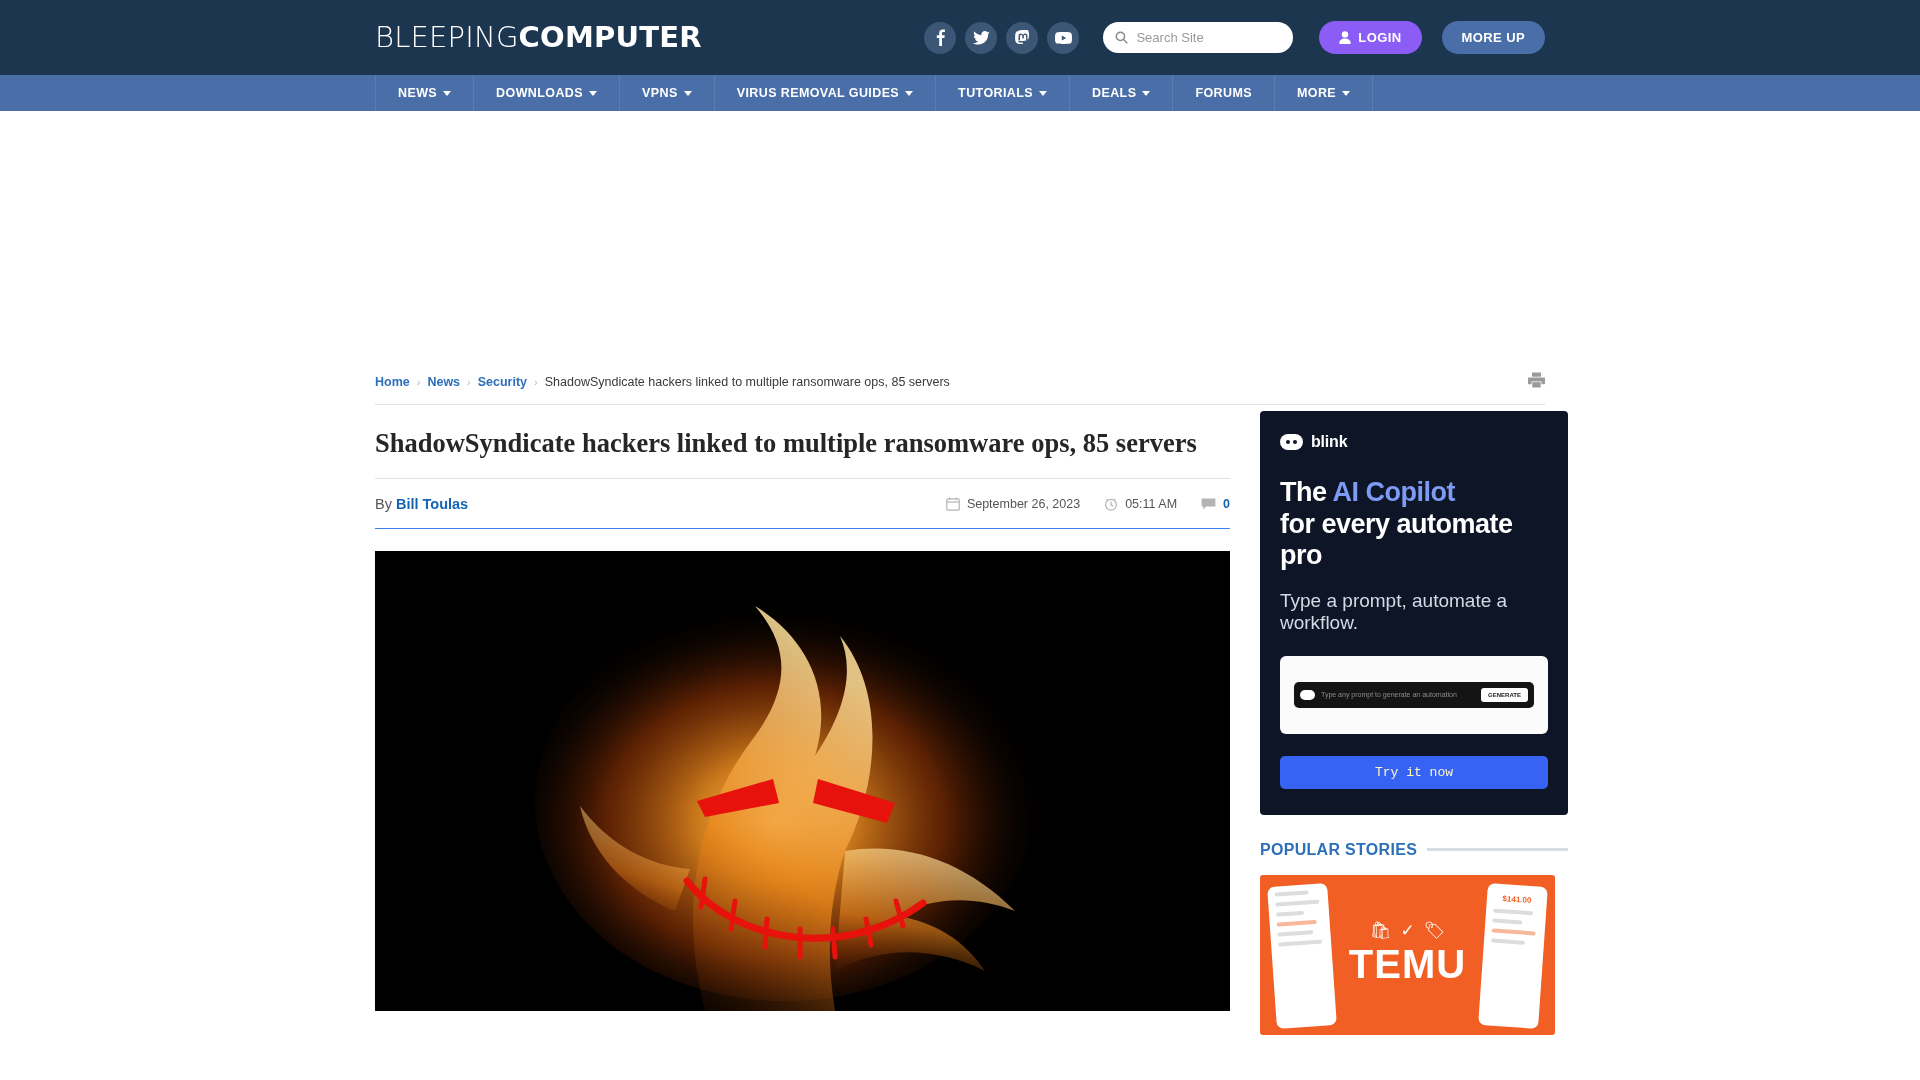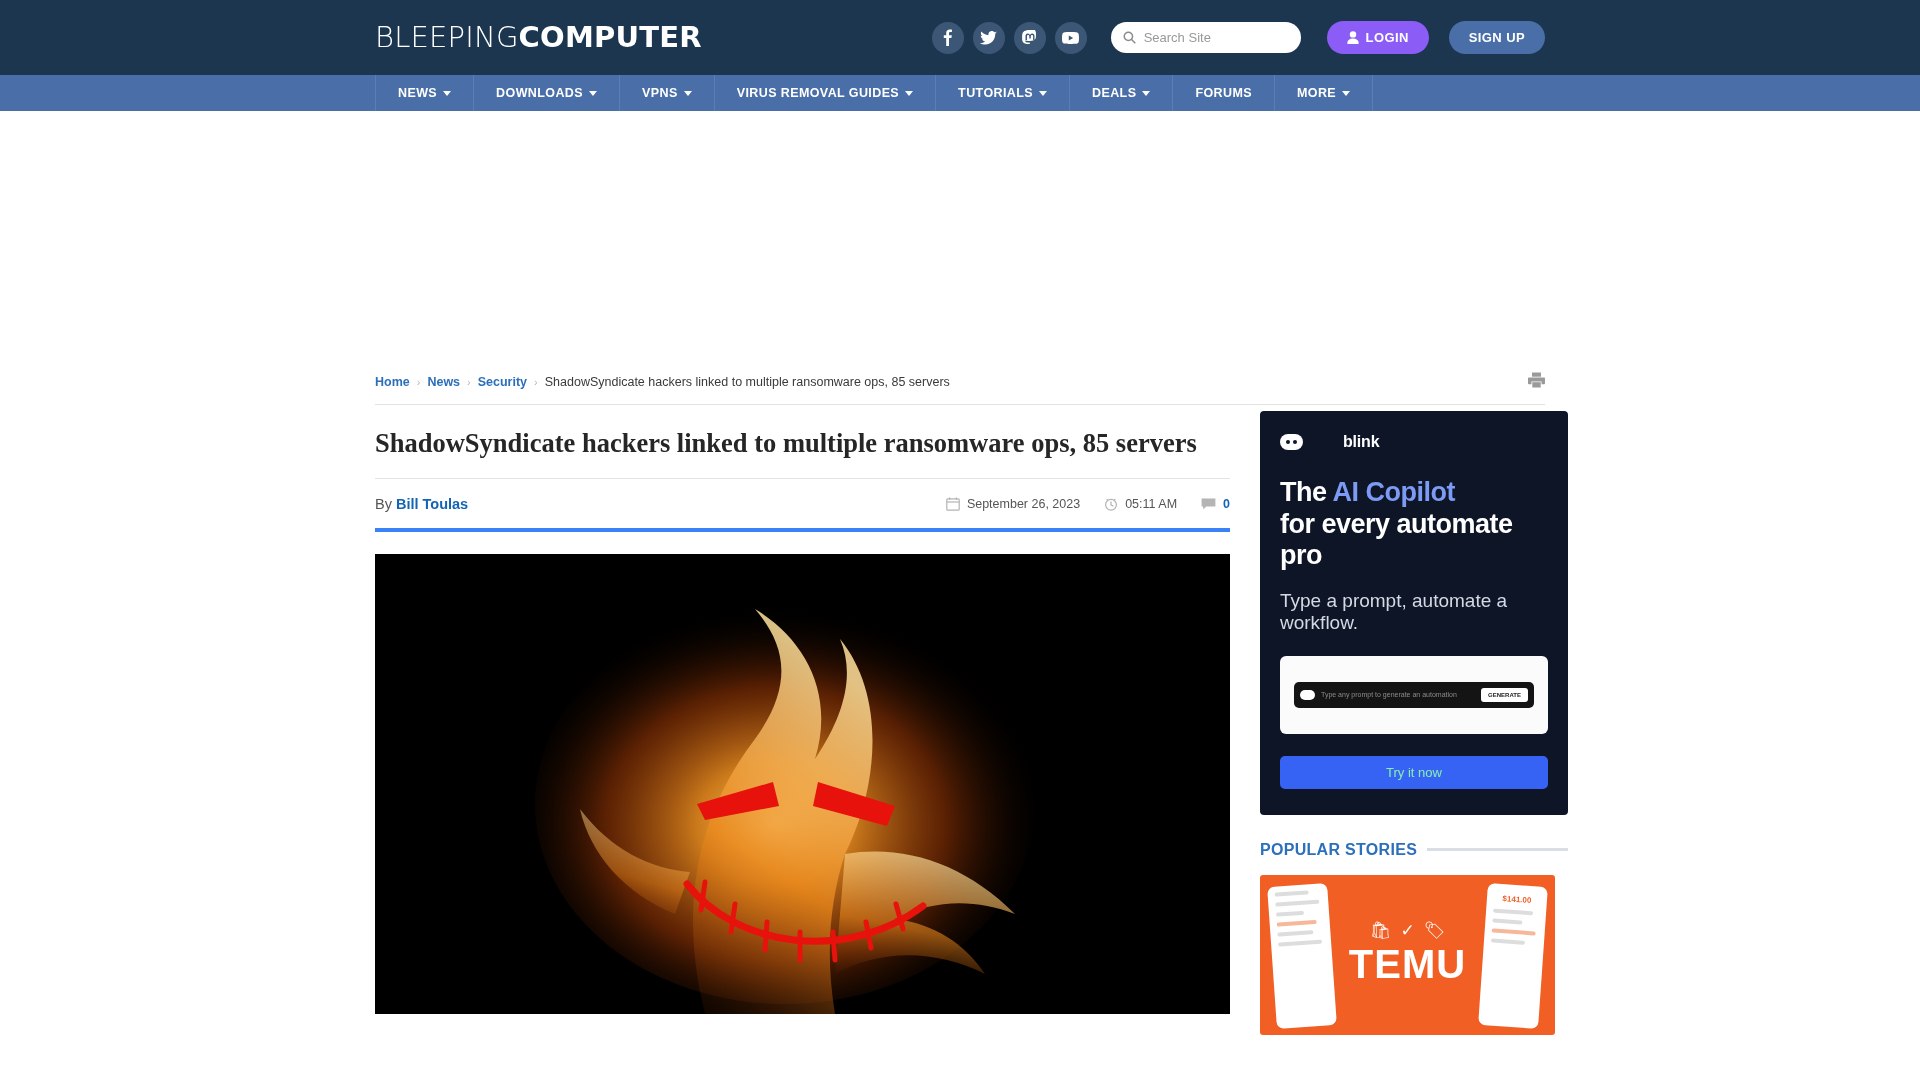--- a/index.html
+++ b/index.html
@@ -178,21 +178,21 @@
     font-weight: 700;
     color: #262626;
     padding: 22px 0 18px;
     border-bottom: 1px solid #e3e3e3;
     line-height: 1.25;
   }
   .byline-row {
     display: flex;
     align-items: center;
     padding: 17px 0 16px;
-    border-bottom: 4px solid #3b82f6;
+    border-bottom: 1px solid #3b82f6;
   }
   .byline-by {
     font-size: 14.5px;
     color: #555;
   }
   .byline-author {
     font-size: 14.5px;
     color: #1464b4;
     font-weight: 700;
     cursor: pointer;
@@ -244,21 +244,20 @@
   }
   .blink-mark i {
     width: 4px; height: 4px; border-radius: 50%;
     background: #0d1526; display: block;
   }
   .blink-word {
     color: #ffffff;
     font-size: 16px;
     font-weight: 700;
     letter-spacing: -0.2px;
-    margin-left: 32px;
   }
   .ad-head {
     color: #ffffff;
     font-size: 27px;
     font-weight: 700;
     line-height: 1.17;
     letter-spacing: -0.5px;
   }
   .ad-head .accent { color: #7d9bf5; }
   .ad-sub {
@@ -303,29 +302,29 @@
     font-weight: 700;
     border-radius: 3px;
     padding: 4px 7px;
     white-space: nowrap;
   }
   .ad-cta {
     margin-top: 22px;
     background: #3763f4;
     border-radius: 5px;
     height: 33px;
-    color: #86efac;
+    color: #fef9c3;
     font-size: 13px;
     display: flex;
     align-items: center;
     justify-content: center;
     cursor: pointer;
     border: none;
     width: 100%;
-    font-family: Liberation Sans, sans-serif;
+    font-family: Liberation Mono, monospace;
   }
 
   .popular-head {
     margin-top: 26px;
     display: flex;
     align-items: center;
     gap: 10px;
   }
   .popular-title {
     color: #2c6fbb;
@@ -428,21 +427,21 @@
       </div>
 
       <button class="btn-login">
         <svg width="12" height="13" viewBox="0 0 12 13" fill="#fff">
             <circle cx="6" cy="3.4" r="3.2"></circle>
             <path d="M6 7.4c-3.1 0-5.6 1.8-5.6 4.1V13h11.2v-1.5C11.6 9.2 9.1 7.4 6 7.4z"></path>
           </svg>
         <span>LOGIN</span>
       </button>
       <button class="btn-signup">
-        <span>SIGN UP</span>
+        <span>MORE UP</span>
       </button>
     </div>
   </div>
 </div>
 
 <div class="navbar">
   <div class="nav-inner">
     <div class="nav-item">
       <span>NEWS</span>
       <span class="caret"></span>

